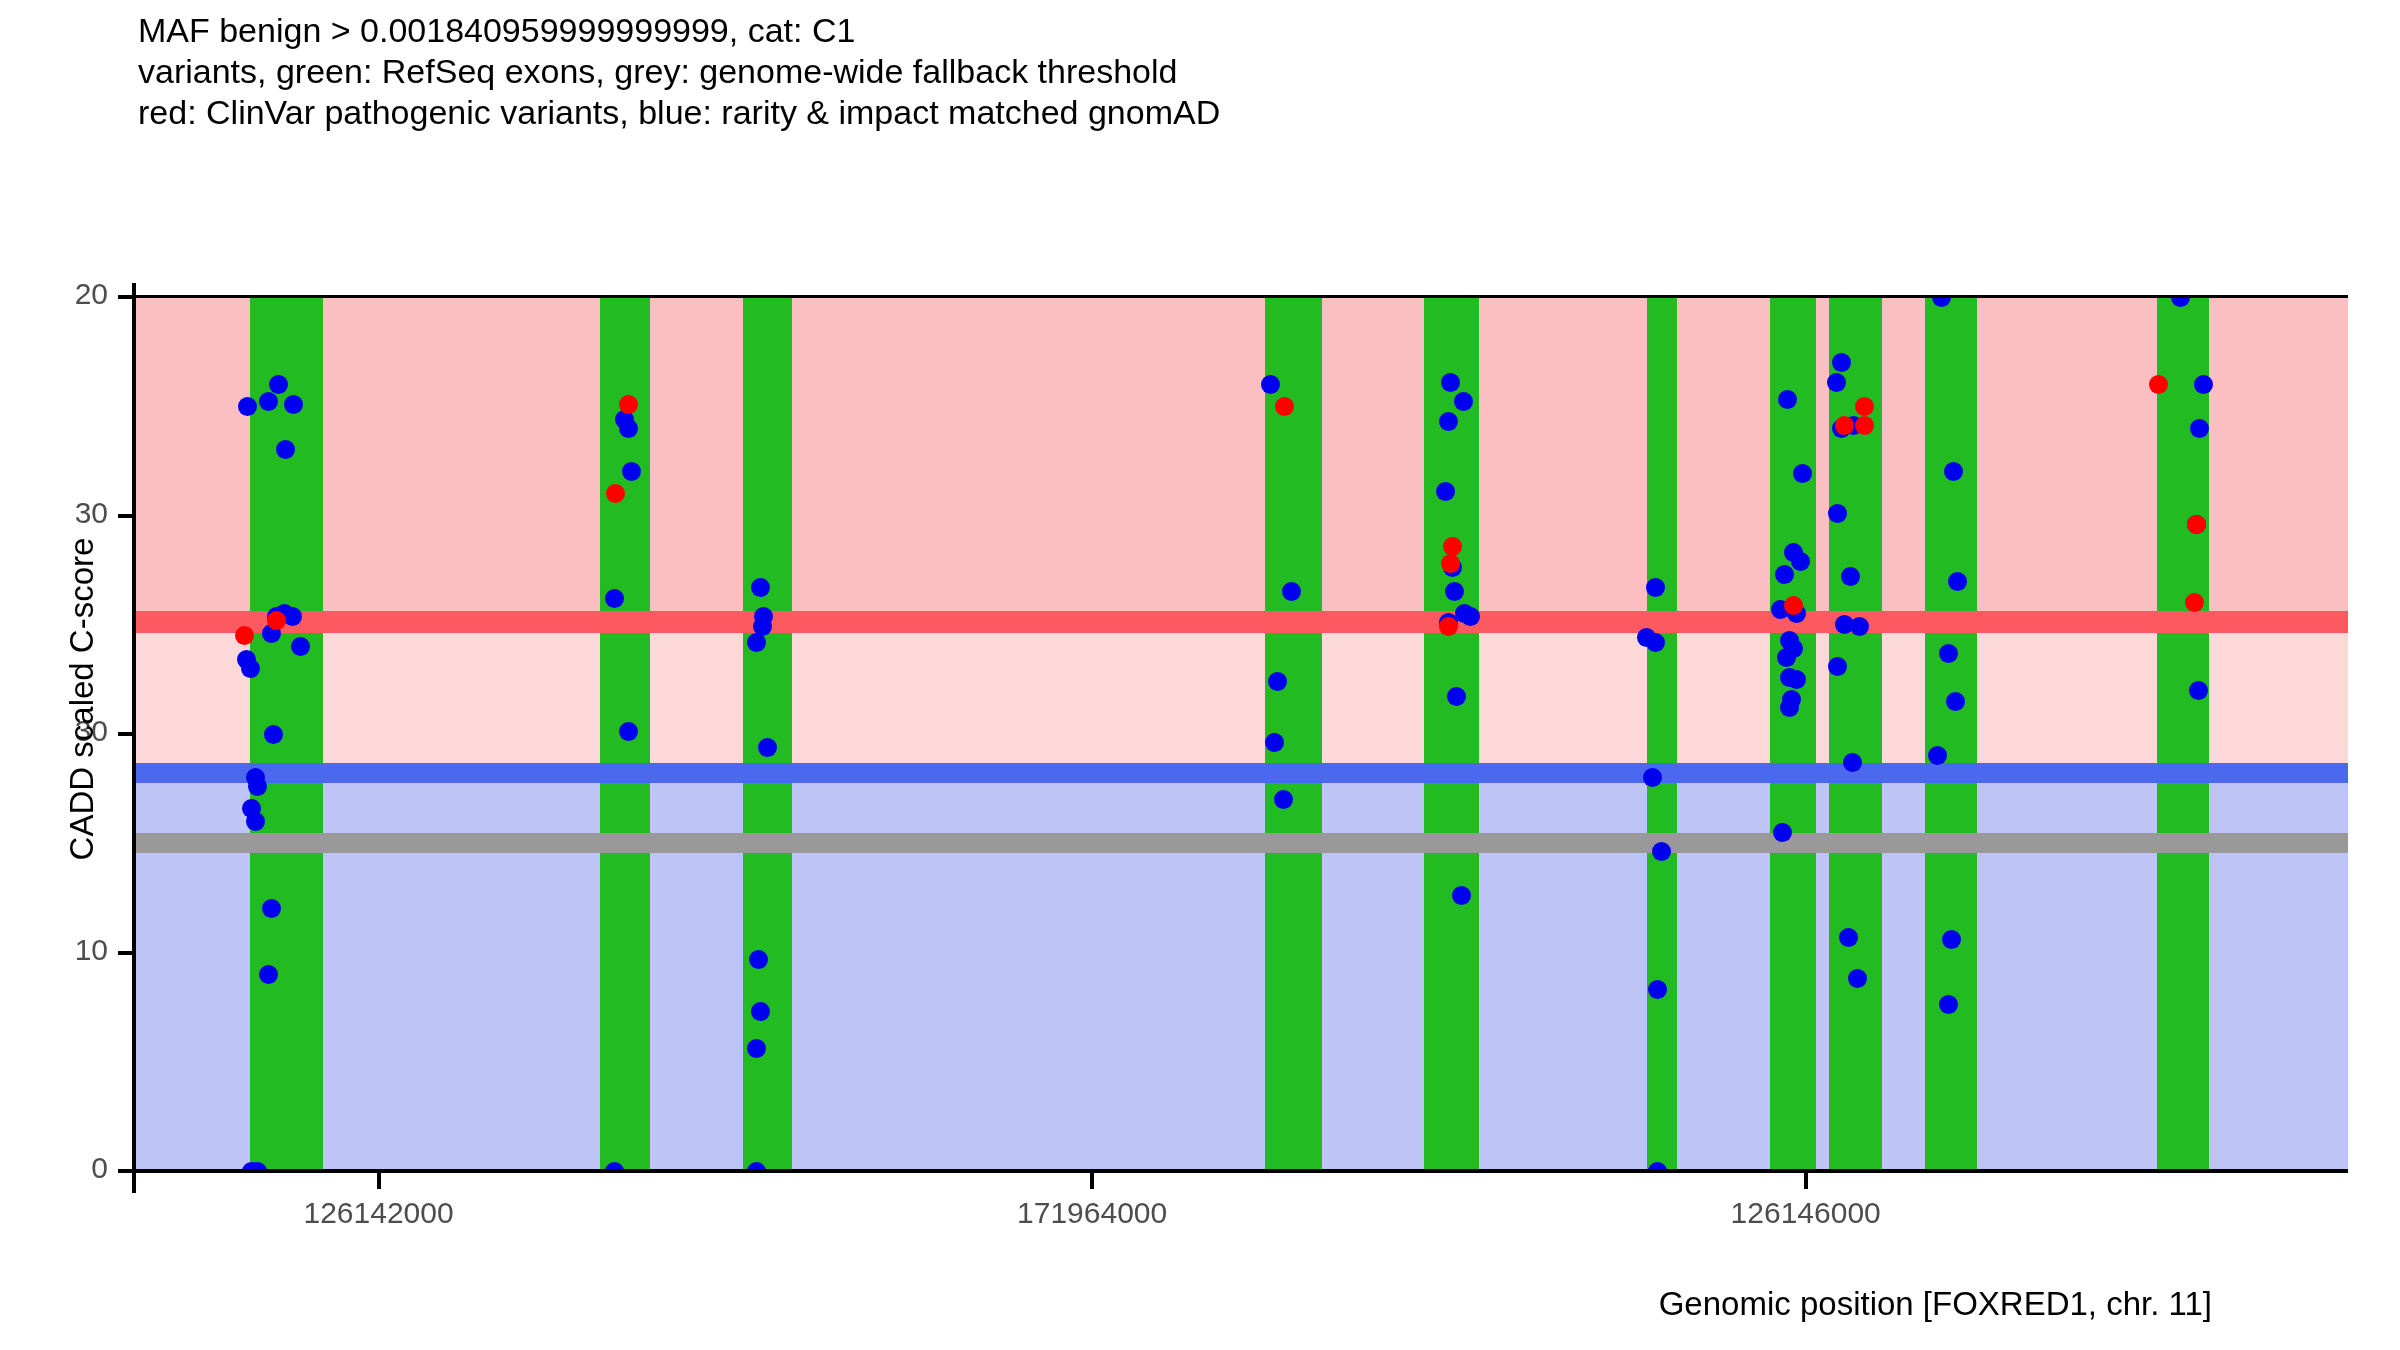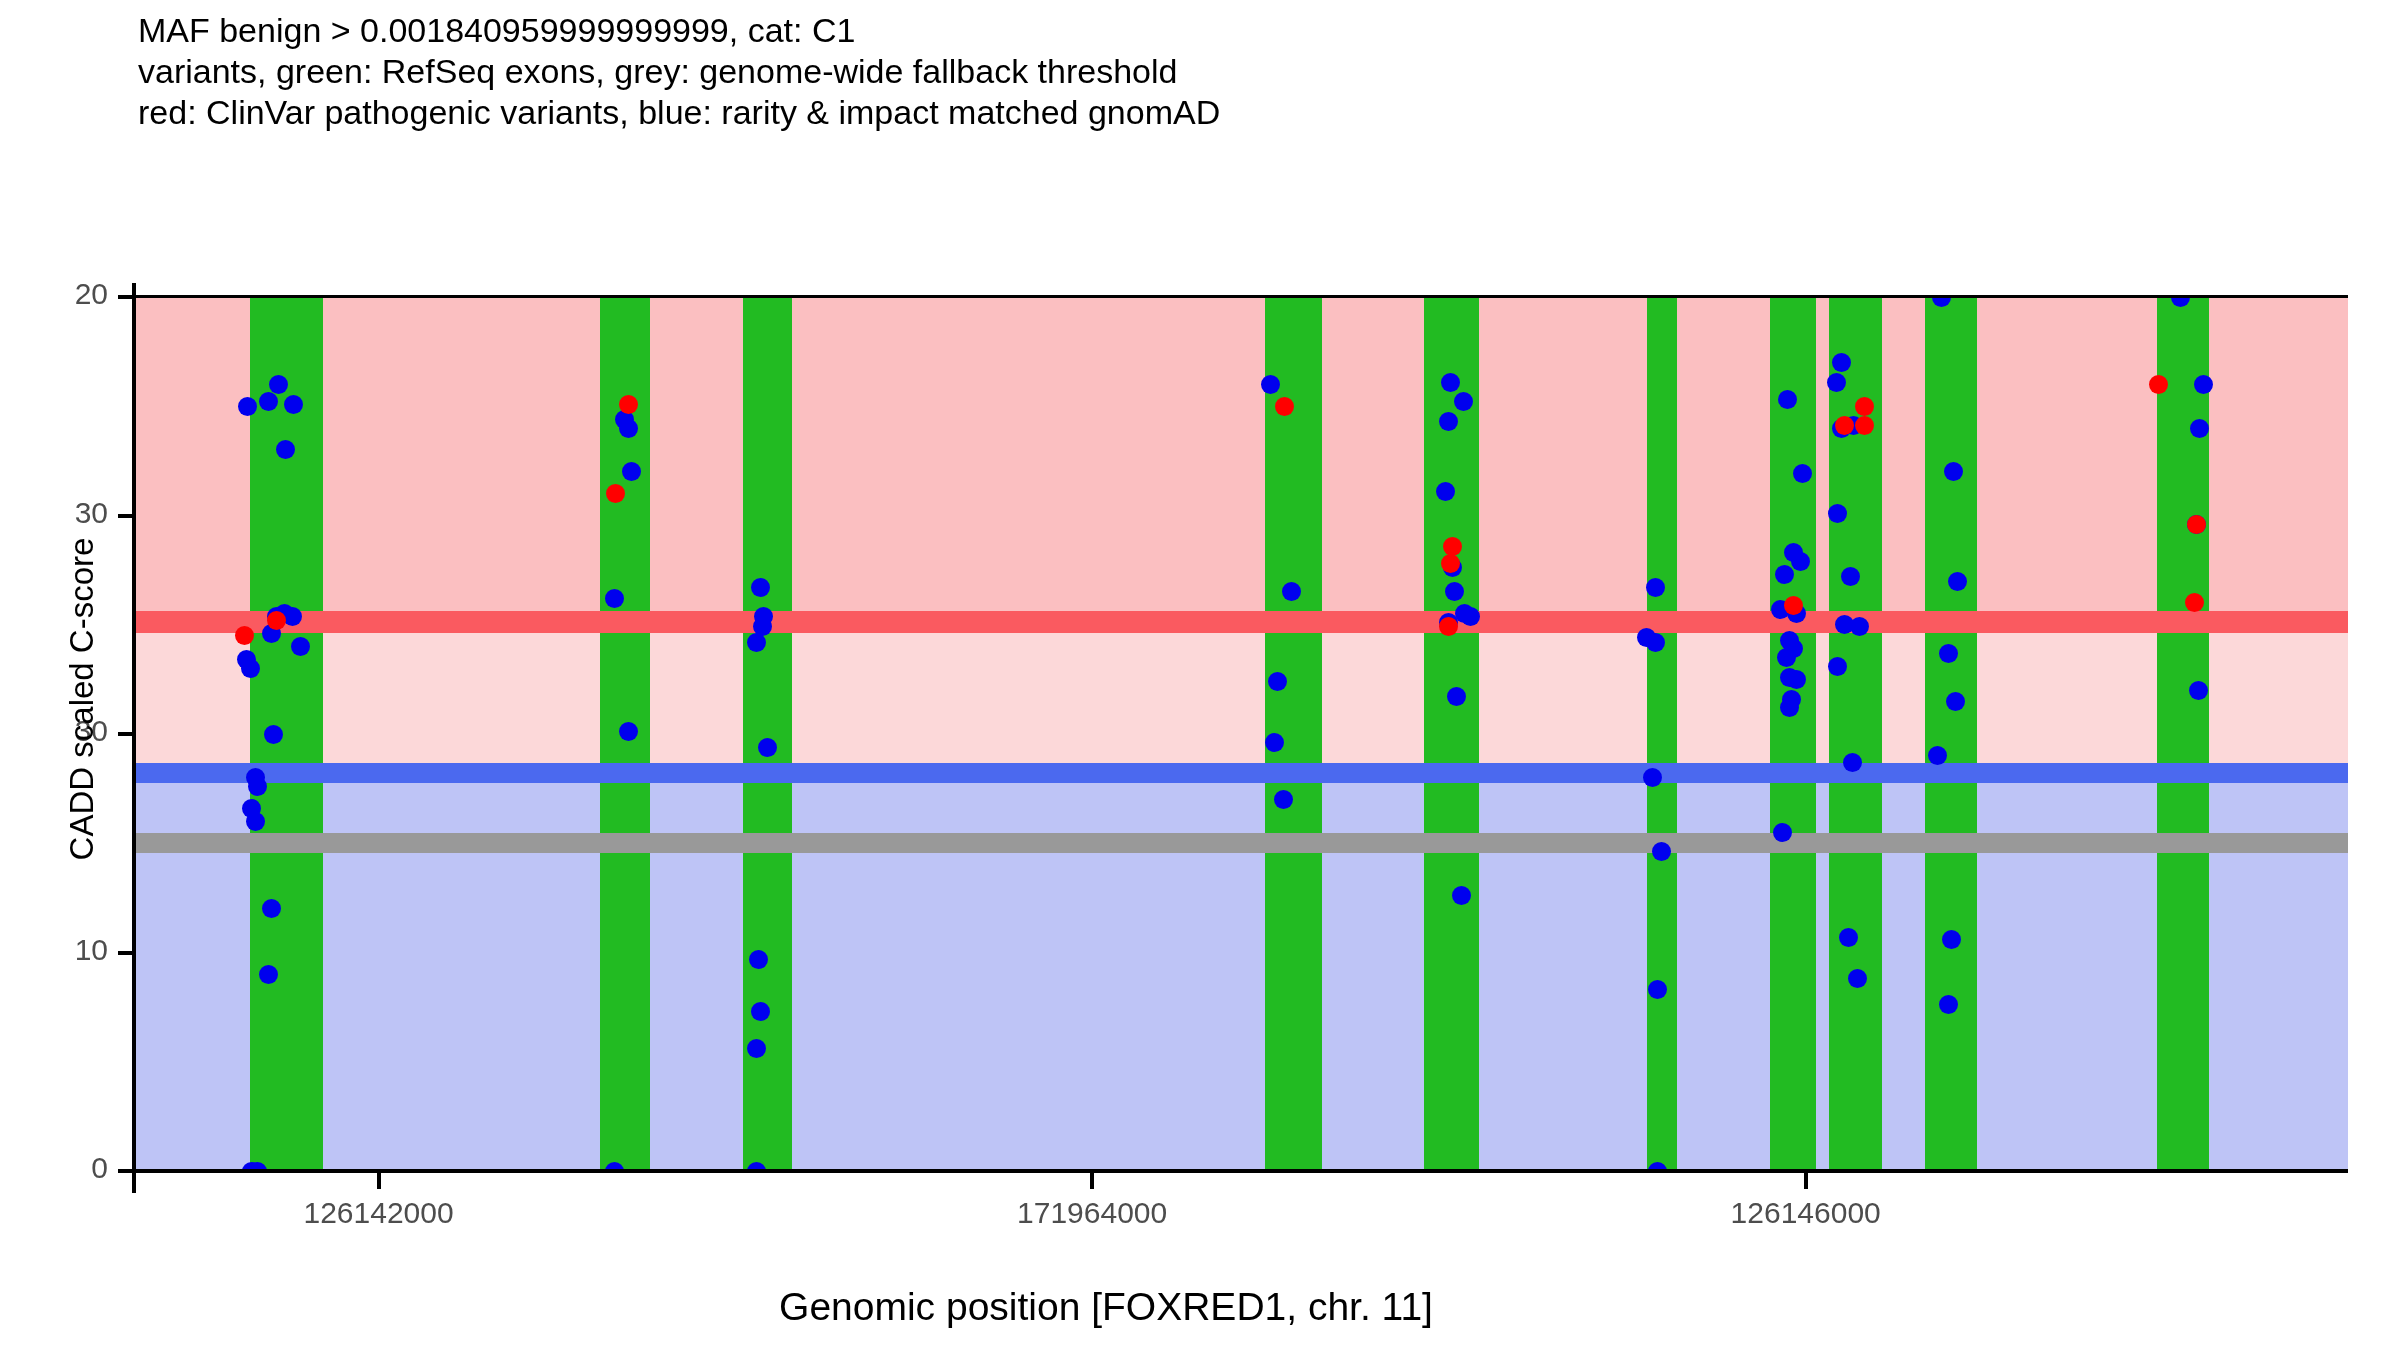--- a/index.html
+++ b/index.html
@@ -140,22 +140,22 @@
     font-size: 33px;
     color: #000000;
     transform: rotate(-90deg);
     transform-origin: 50% 50%;
   }
   #xlab {
     position: absolute;
     left: 0px;
     top: 1285px;
     width: 2212px;
-    text-align: center;
-    font-size: 39px;
+    text-align: right;
+    font-size: 33px;
     color: #000000;
   }
 </style>
 </head>
 <body>
 
 <div id="title-block">
   <div class="title-line">MAF benign &gt; 0.001840959999999999, cat: C1</div>
   <div class="title-line">variants, green: RefSeq exons, grey: genome-wide fallback threshold</div>
   <div class="title-line">red: ClinVar pathogenic variants, blue: rarity &amp; impact matched gnomAD</div>

